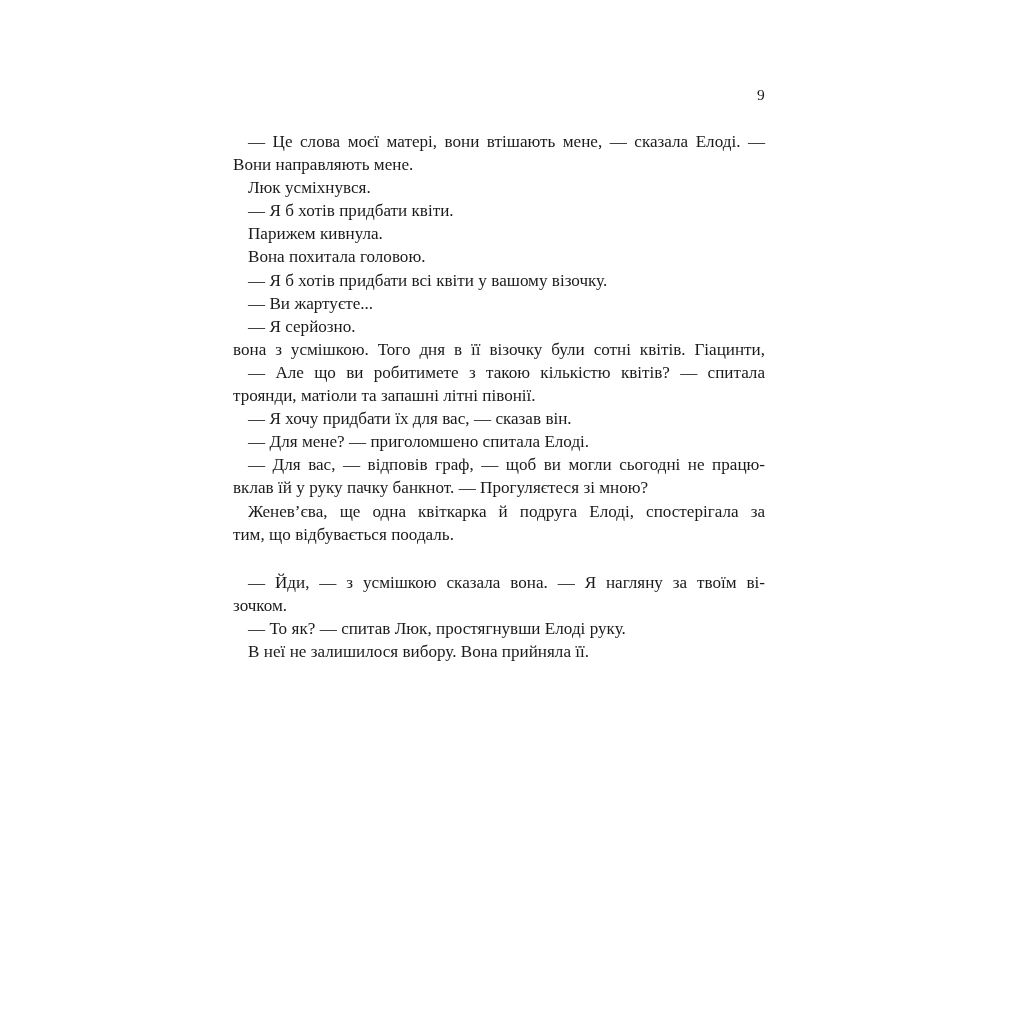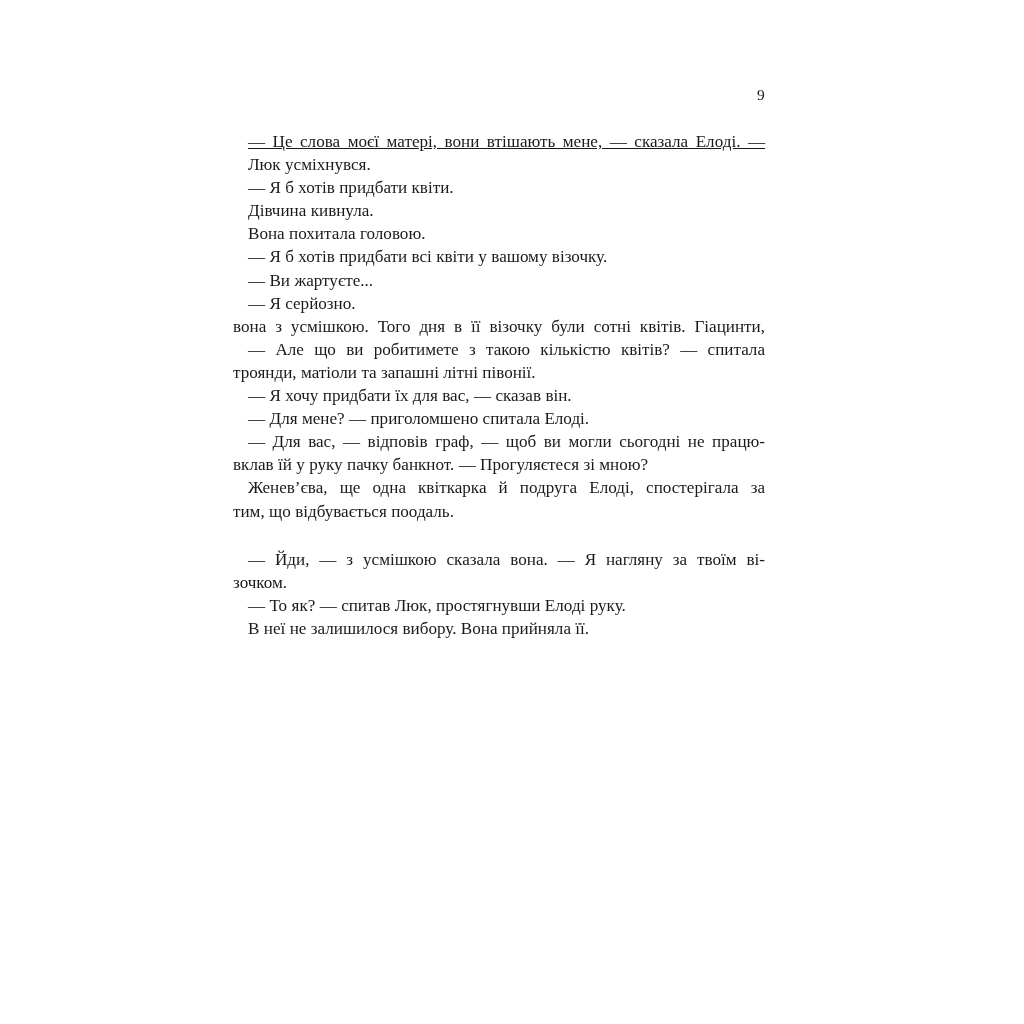--- a/index.html
+++ b/index.html
@@ -87,31 +87,32 @@
 </head>
 <body style="background: rgb(255, 255, 255); color: rgb(26, 26, 26);">
 
 <div class="page">
 
   <div class="folio-area">
     <span class="folio">9</span>
   </div>
 
   <div class="textblock" id="textblock">
-      <p class="para indent" style="text-indent: 0px; text-decoration: underline;">
+      <p class="para indent" style="text-indent: 0px;">
         <span class="jline ind">— Це слова моєї матері, вони втішають мене, — сказала Елоді. —</span>
+        <span class="eline">Вони направляють мене.</span>
       </p>
       <p class="para indent" style="text-indent: 0px;">
         <span class="eline ind">Люк усміхнувся.</span>
       </p>
       <p class="para indent" style="text-indent: 0px;">
         <span class="eline ind">— Я б хотів придбати квіти.</span>
       </p>
       <p class="para indent" style="text-indent: 0px;">
-        <span class="eline ind">Дівчина кивнула.</span>
+        <span class="eline ind">Парижем кивнула.</span>
       </p>
       <p class="para indent" style="text-indent: 0px;">
         <span class="eline ind">Вона похитала головою.</span>
       </p>
       <p class="para indent" style="text-indent: 0px;">
         <span class="eline ind">— Я б хотів придбати всі квіти у вашому візочку.</span>
       </p>
       <p class="para indent" style="text-indent: 0px;">
         <span class="eline ind">— Ви жартуєте...</span>
       </p>

